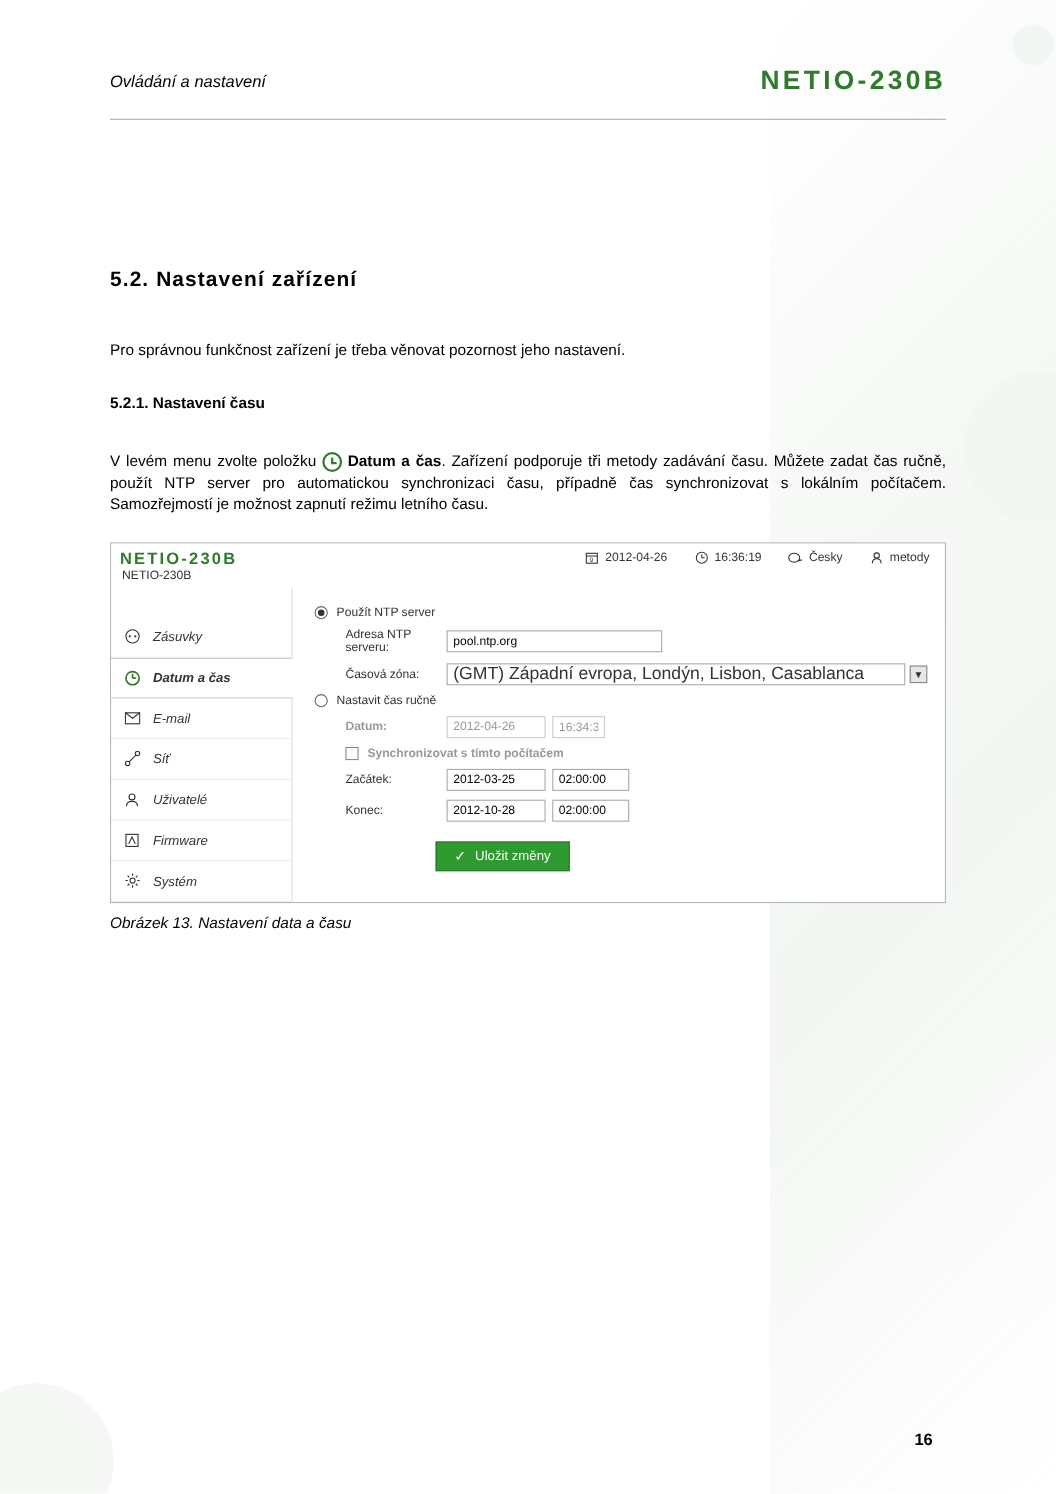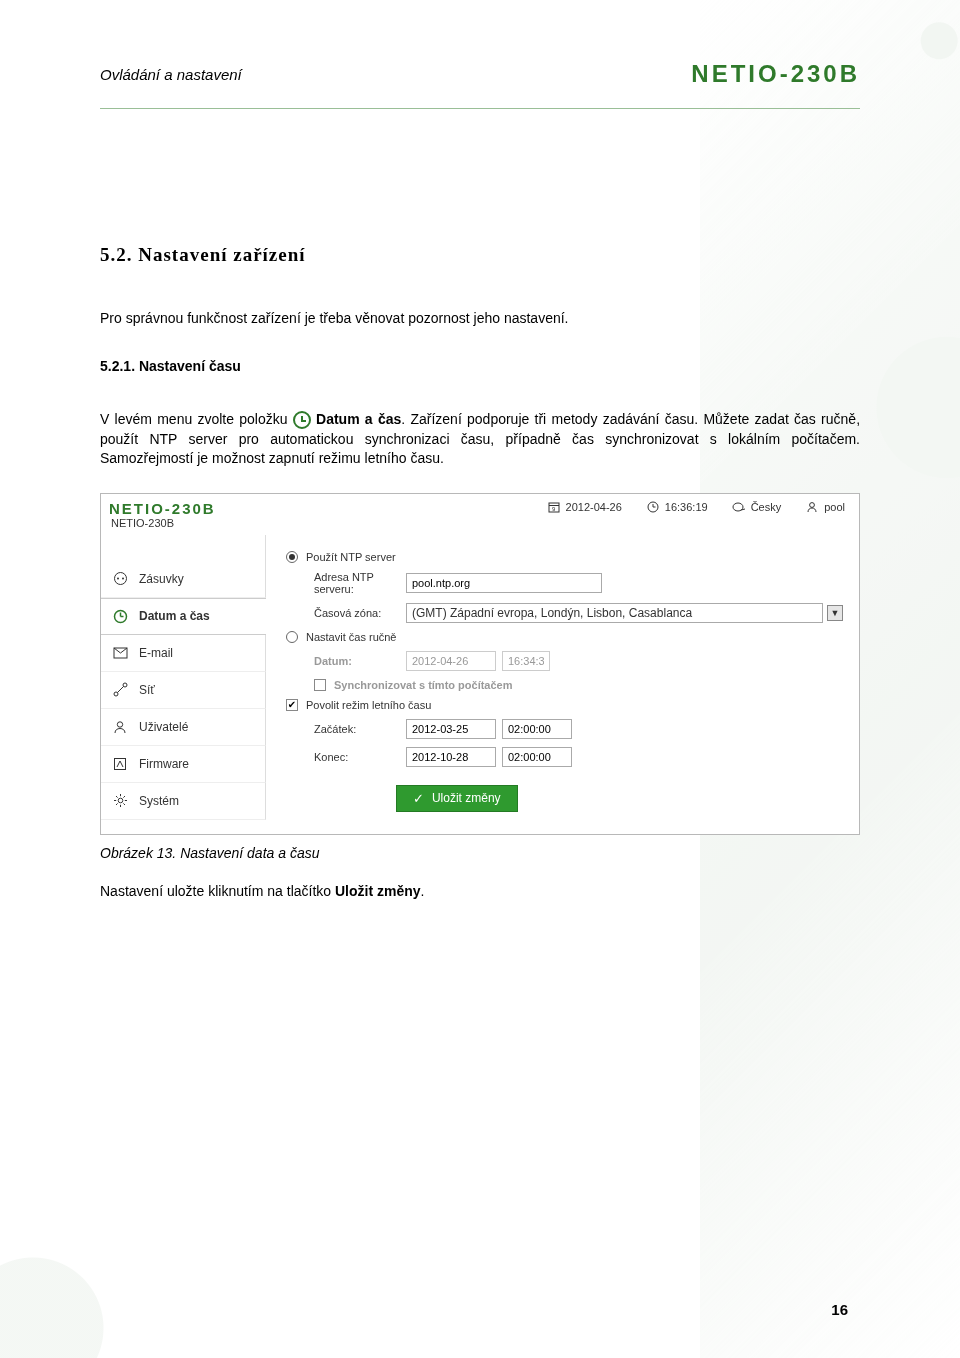--- a/index.html
+++ b/index.html
@@ -4,56 +4,56 @@
 <style>
 *{box-sizing:border-box;margin:0;padding:0;}
 body{width:960px;height:1358px;font-family:Verdana,Geneva,sans-serif;background:#fff;position:relative;overflow:hidden;}
 .bg-deco{position:absolute;top:0;right:0;width:260px;height:1358px;background:radial-gradient(circle at 92% 3%,#e8efe8 0,#e8efe8 18px,transparent 19px),radial-gradient(circle at 95% 30%,#eaf1ea 0,#eaf1ea 70px,transparent 71px),linear-gradient(135deg,transparent 0%,#f0f5f0 30%,#eaf0ea 60%,transparent 100%);opacity:.55;pointer-events:none;}
 .bg-deco2{position:absolute;bottom:0;left:0;width:220px;height:300px;background:radial-gradient(circle at 15% 90%,#eaf0ea 0,#eaf0ea 70px,transparent 71px);opacity:.5;pointer-events:none;}
 .page{position:relative;padding:60px 100px 0 100px;}
 .doc-head{display:flex;justify-content:space-between;align-items:center;margin-bottom:20px;}
 .doc-section{font-style:italic;font-size:15px;color:#000;}
 .brand{font-family:"Arial Black",Arial,sans-serif;font-weight:900;letter-spacing:3px;font-size:24px;color:#2f7a2b;}
 .hr{border:none;border-top:1px solid #9abf97;margin-top:2px;}
-h2{font-family:Liberation Serif, serif;font-weight:900;letter-spacing:1px;font-size:19px;margin-top:135px;margin-bottom:44px;color:#000;}
+h2{font-family:Liberation Sans, sans-serif;font-weight:900;letter-spacing:1px;font-size:19px;margin-top:135px;margin-bottom:44px;color:#000;}
 .intro{font-size:14px;margin-bottom:32px;}
 h3{font-size:14px;font-weight:bold;margin-bottom:36px;}
 .body-text{font-size:14px;line-height:1.4;text-align:justify;margin-bottom:24px;}
 .inline-icon{display:inline-flex;vertical-align:middle;width:18px;height:18px;border:2px solid #2f7a2b;border-radius:50%;position:relative;background:#fff;}
 .inline-icon::before{content:"";position:absolute;left:47%;top:18%;width:2px;height:6px;background:#2f7a2b;}
 .inline-icon::after{content:"";position:absolute;left:47%;top:46%;width:5px;height:2px;background:#2f7a2b;}
 strong{font-weight:bold;}
 
 
 .shot{border:1px solid #b8b8b8;background:#fff;font-family:Verdana,Geneva,sans-serif;font-size:11px;color:#333;margin-bottom:10px;}
 .shot-top{display:flex;align-items:center;gap:24px;padding:6px 14px 2px 14px;justify-content:flex-end;border-bottom:1px solid transparent;}
 .shot-top .grow{flex:1;}
 .brand-sm{font-family:"Arial Black",Arial,sans-serif;font-weight:900;letter-spacing:2px;color:#2f7a2b;font-size:15px;padding:6px 0 0 8px;}
 .sub-brand{font-size:11px;color:#333;padding:0 0 6px 10px;}
 .topitem{display:inline-flex;align-items:center;gap:5px;}
 .ico{width:14px;height:14px;display:inline-flex;align-items:center;justify-content:center;}
 .shot-body{display:flex;}
 .sidebar{width:165px;flex:none;}
-.nav{list-style:none;}
+.nav{list-style:none;font-style:italic;}
 .nav li{display:flex;align-items:center;gap:10px;height:37px;padding-left:12px;font-size:12px;color:#333;cursor:pointer;border-bottom:1px solid #eee;border-right:1px solid #ddd;}
 .nav li.spacer{height:26px;border-bottom:none;}
 .nav li.sel{background:#fff;font-weight:bold;border-top:1px solid #ccc;border-bottom:1px solid #ccc;border-right:none;}
 .nav .mico{width:16px;text-align:center;color:#333;}
 .content{flex:1;padding:16px 16px 22px 20px;}
 .row{display:flex;align-items:center;margin-bottom:8px;}
 .radio{width:12px;height:12px;border:1px solid #666;border-radius:50%;margin-right:8px;display:inline-flex;align-items:center;justify-content:center;flex:none;}
 .radio.on::after{content:"";width:6px;height:6px;border-radius:50%;background:#333;}
 .chk{width:12px;height:12px;border:1px solid #888;margin-right:8px;display:inline-flex;align-items:center;justify-content:center;background:#fff;flex:none;}
 .chk.on::after{content:"✔";font-size:10px;line-height:1;color:#000;}
 .indent{margin-left:28px;}
 .field-row{display:flex;align-items:center;margin-bottom:8px;}
 .lbl{width:92px;flex:none;font-size:11px;}
 .tinput{border:1px solid #aaa;padding:2px 5px;font-size:11px;height:20px;background:#fff;}
 .tinput.dis{color:#999;border-color:#ccc;}
-.tsel{border:1px solid #aaa;padding:2px 5px;font-size:12px;height:20px;background:#fff;flex:1;display:flex;align-items:center;justify-content:space-between;}
+.tsel{border:1px solid #aaa;padding:2px 5px;font-size:16px;height:20px;background:#fff;flex:1;display:flex;align-items:center;justify-content:space-between;}
 .dd{width:16px;height:16px;border:1px solid #888;background:#e6e6e6;display:inline-flex;align-items:center;justify-content:center;font-size:9px;margin-left:4px;}
 .muted{color:#999;font-weight:bold;}
 .save-btn{margin:10px 0 0 110px;display:inline-flex;align-items:center;gap:8px;background:#2f9a2f;color:#fff;border:1px solid #247a24;padding:5px 16px;font-size:12px;cursor:pointer;}
 .save-btn .chkmark{font-size:13px;}
 .caption{font-style:italic;font-size:14px;margin:8px 0 22px 0;}
 .after-caption{font-size:14px;}
 .page-num{position:absolute;bottom:40px;right:112px;font-family:"Arial Black",Arial,sans-serif;font-weight:900;font-size:15px;}
 svg{display:block;}
 </style>
 </head>
@@ -115,21 +115,21 @@
             </span>
           <span>Česky</span>
         </span>
         <span class="topitem">
           <span class="ico">
               <svg width="12" height="12" viewBox="0 0 12 12">
                 <circle cx="6" cy="4" r="2.4" fill="none" stroke="#333"></circle>
                 <path d="M2 11c0-2.5 1.8-4 4-4s4 1.5 4 4" fill="none" stroke="#333"></path>
               </svg>
             </span>
-          <span>pool</span>
+          <span>metody</span>
         </span>
       </div>
     </div>
 
     <div class="shot-body">
       <div class="sidebar">
         <ul class="nav">
           <li class="spacer"></li>
           <li>
             <span class="mico">
@@ -238,24 +238,20 @@
             <input class="tinput dis" style="width: 90px;" disabled="" value="2012-04-26">
             <span style="width:6px;"></span>
             <input class="tinput dis" style="width: 48px;" disabled="" value="16:34:39">
           </div>
           <div class="field-row">
             <span class="chk"></span>
             <span class="muted">Synchronizovat s tímto počítačem</span>
           </div>
         </div>
 
-        <div class="row" style="margin-top:6px;">
-          <span class="chk on"></span>
-          <span>Povolit režim letního času</span>
-        </div>
         <div class="indent">
           <div class="field-row">
             <span class="lbl">Začátek:</span>
             <input class="tinput" style="width: 90px;" value="2012-03-25">
             <span style="width:6px;"></span>
             <input class="tinput" style="width: 70px;" value="02:00:00">
           </div>
           <div class="field-row">
             <span class="lbl">Konec:</span>
             <input class="tinput" style="width: 90px;" value="2012-10-28">
@@ -266,18 +262,15 @@
 
         <button class="save-btn">
           <span class="chkmark">✓</span>
           <span>Uložit změny</span>
         </button>
       </div>
     </div>
   </div>
 
   <p class="caption">Obrázek 13. Nastavení data a času</p>
-  <p class="after-caption">
-    <span>Nastavení uložte kliknutím na tlačítko </span><strong>Uložit změny</strong><span>.</span>
-  </p>
 </div>
 
 <div class="page-num">16</div>
 
 </body></html>

